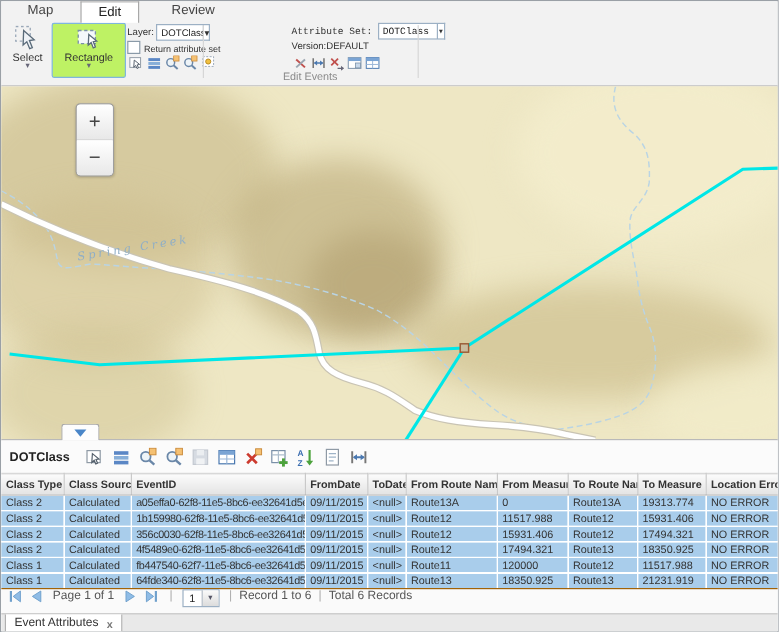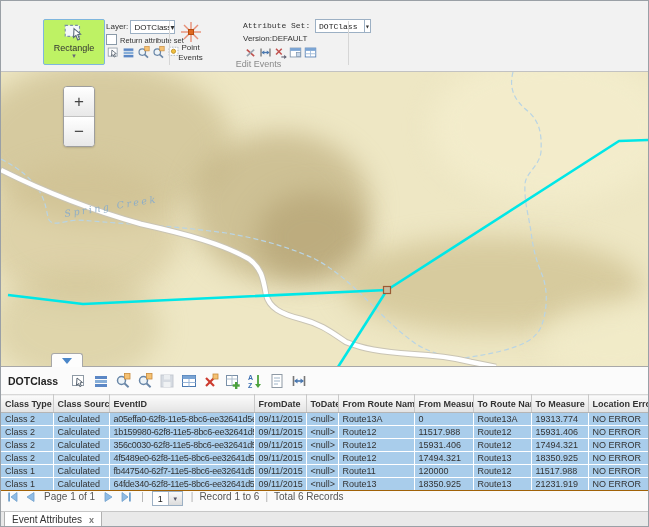--- a/index.html
+++ b/index.html
@@ -181,22 +181,34 @@
     <symbol id="ic-tri-lb" viewBox="0 0 12 12">
         <polygon points="10,1.5 4,6 10,10.5" fill="#8fbce6" stroke="#6fa0cc" stroke-width="0.8"></polygon>
         <rect x="1.2" y="1.5" width="1.8" height="9" fill="#6fa0cc"></rect>
       </symbol>
   </defs>
 </svg>
 
 <div id="app">
 
   <div id="ribbon">
+    <div id="tabrow">
+      <div class="rtab" id="tab-map">Map</div>
+      <div class="rtab active" id="tab-edit">Edit</div>
+      <div class="rtab" id="tab-review">Review</div>
+    </div>
 
     <div class="group" style="left:2px;width:164px;">
+      <div class="bigbtn" style="left:2px;width:34px;">
+        <svg class="ic22">
+            <use href="#ic-cursor"></use>
+          </svg>
+        <span class="cap">Select</span>
+        <span class="caret">▾</span>
+      </div>
       <div class="bigbtn hl" style="left:40px;width:60px;">
         <svg class="ic22">
             <use href="#ic-rectsel"></use>
           </svg>
         <span class="cap">Rectangle</span>
         <span class="caret">▾</span>
       </div>
       <div class="fieldrow" style="left:103px;top:2px;">
         <span>Layer:</span>
         <span class="combo" style="width:38px;">
@@ -220,26 +232,20 @@
             <use href="#ic-mag"></use>
           </svg>
         <svg class="ic">
             <use href="#ic-marker"></use>
           </svg>
       </div>
     </div>
     <div class="gsep" style="left:168px;"></div>
 
     <div class="group" style="left:170px;width:175px;">
-      <div class="bigbtn" style="left:2px;width:33px;">
-        <svg class="ic22">
-            <use href="#ic-star"></use>
-          </svg>
-        <span class="cap" style="font-size:8px;">Point Events</span>
-      </div>
       <div class="fieldrow" style="left:72px;top:1px;font-family:Liberation Mono, monospace;">
         <span>Attribute Set:</span>
         <span class="combo" style="width:48px;">
           <span class="val">DOTClass</span>
         </span><span class="combo dd" style="border-left:none;">▾</span>
       </div>
       <div class="fieldrow" style="left:72px;top:16px;text-align:right;">Version:DEFAULT</div>
       <div class="minirow" style="left:73px;top:28px;">
         <svg class="ic">
             <use href="#ic-x"></use>

